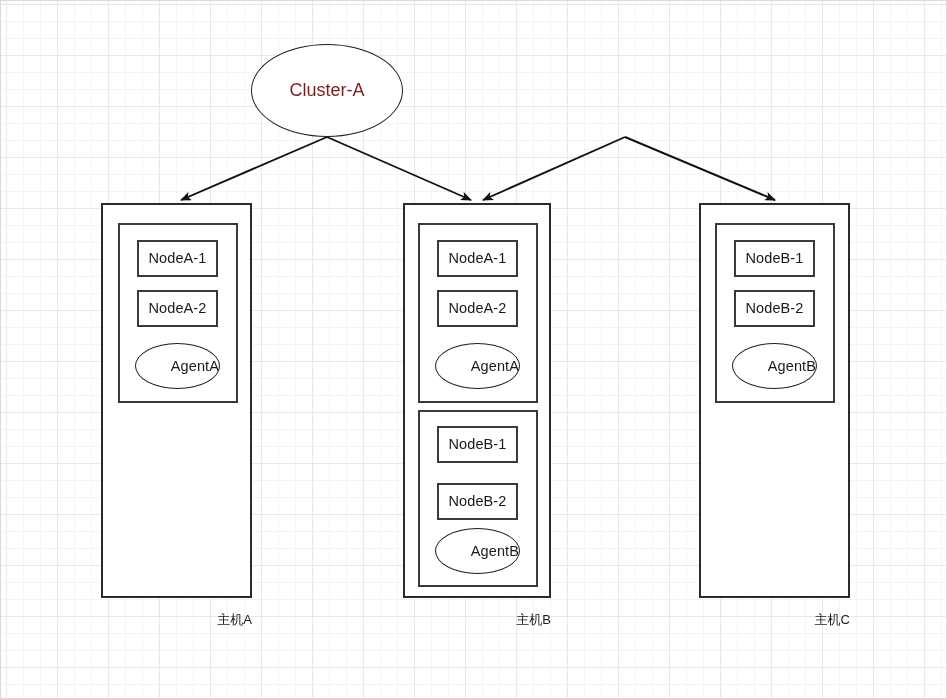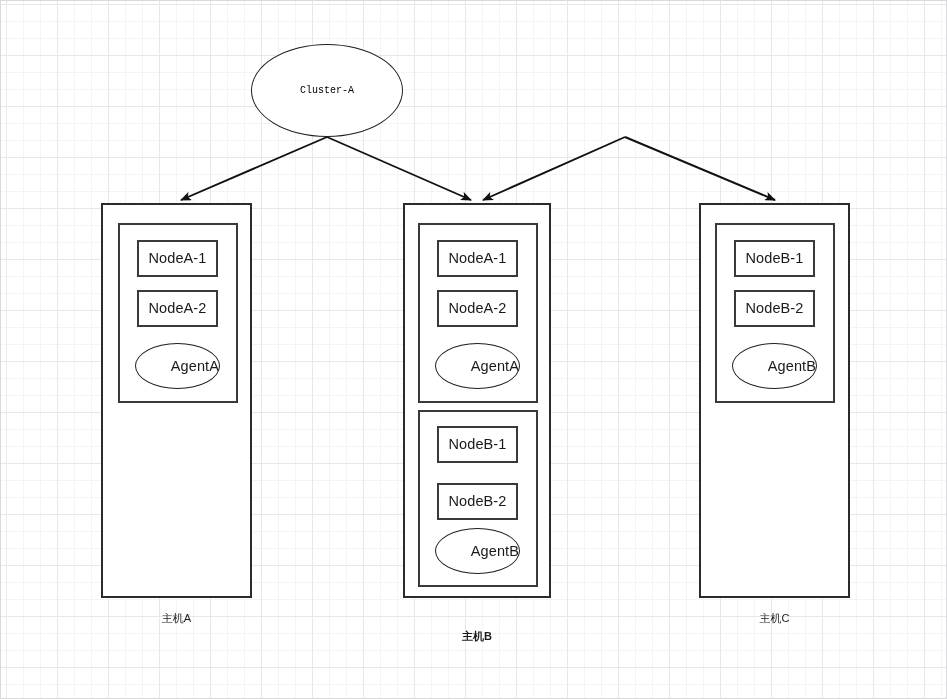--- a/index.html
+++ b/index.html
@@ -67,30 +67,29 @@
     justify-content: center;
   }
   .shape-label {
     font-size: 14.5px;
     color: #1a1a1a;
     line-height: 1;
     white-space: nowrap;
     letter-spacing: 0.1px;
   }
   .cluster-label {
-    font-size: 10px;
-    color: #000000;
+    font-size: 18px;
+    color: #7f1d1d;
     white-space: nowrap;
-    font-family: Liberation Mono, monospace;
   }
   .host-caption {
     position: absolute;
-    font-size: 11px;
+    font-size: 13px;
     color: #1a1a1a;
-    text-align: center;
+    text-align: right;
     white-space: nowrap;
   }
 </style>
 </head>
 <body>
 
 <div id="canvas">
 
   <svg id="edges" viewBox="0 0 947 699" xmlns="http://www.w3.org/2000/svg">
     <defs>
@@ -159,21 +158,21 @@
   </div>
 
   <div class="node-shape node-box" style="left:436px; top:482px; width:81px; height:37px;">
     <span class="shape-label">NodeB-2</span>
   </div>
 
   <div class="node-shape agent-ellipse" style="left:434px; top:527px; width:85px; height:46px;">
     <span class="shape-label">AgentB</span>
   </div>
 
-  <div class="host-caption" style="left:402px; top:628px; width:148px;font-weight:bold;">主机B</div>
+  <div class="host-caption" style="left:402px; top:610px; width:148px;">主机B</div>
 
   <div class="node-shape host-box" style="left:698px; top:202px; width:151px; height:395px;">
   </div>
 
   <div class="node-shape group-box" style="left:714px; top:222px; width:120px; height:180px;">
   </div>
 
   <div class="node-shape node-box" style="left:733px; top:239px; width:81px; height:37px;">
     <span class="shape-label">NodeB-1</span>
   </div>

